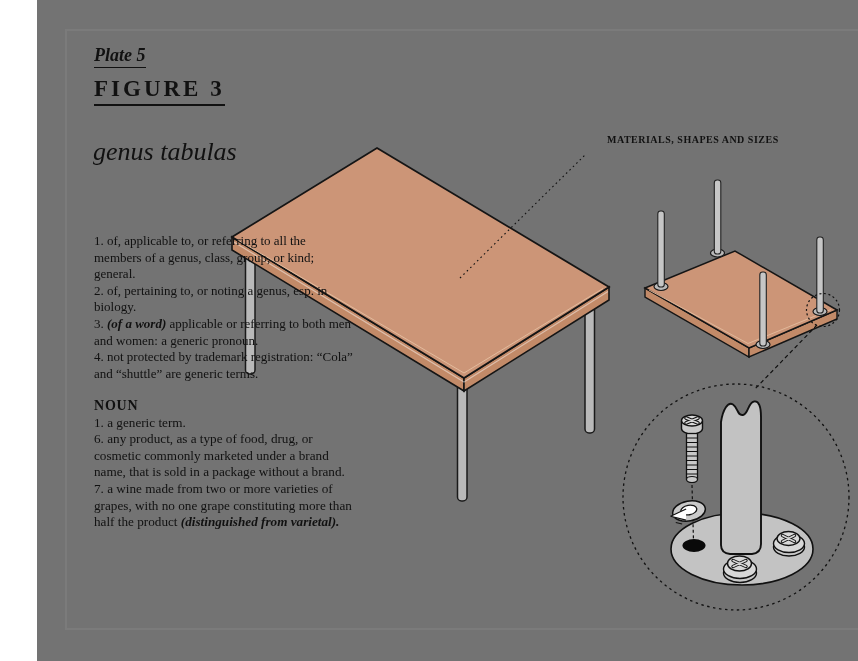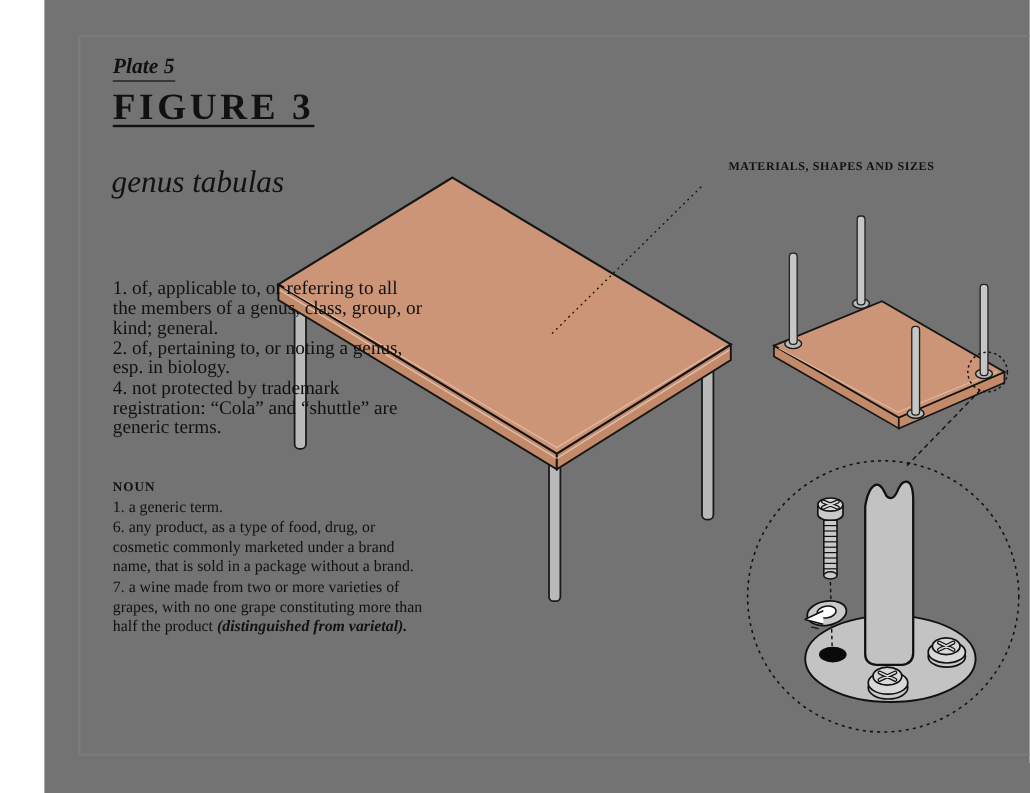--- a/index.html
+++ b/index.html
@@ -4,26 +4,26 @@
 <style>
   html,body{margin:0;padding:0;background:#ffffff;}
   .page{position:relative;width:858px;height:661px;background:#737373;overflow:hidden;
         font-family:"Liberation Serif", serif;color:#111;margin-left:37px;}
   .frame{position:absolute;left:28px;top:29px;width:803px;height:601px;
          border:2px solid #7b7b7b;box-sizing:border-box;z-index:0;}
   .art{position:absolute;left:0;top:0;z-index:1;}
   .txt{position:absolute;z-index:2;}
   .plate-label{left:57px;top:44px;font-style:italic;font-weight:700;font-size:18px;line-height:22px;}
   .plate-label span{display:inline-block;border-bottom:1.6px solid #111;padding-bottom:1px;}
-  .figure-label{left:57px;top:76px;font-weight:700;font-size:31px;line-height:26px;letter-spacing:3px;}
+  .figure-label{left:57px;top:76px;font-weight:700;font-size:23px;line-height:26px;letter-spacing:3px;}
   .figure-label span{display:inline-block;border-bottom:2.2px solid #111;padding-bottom:2px;}
   .genus-title{left:56px;top:135px;font-style:italic;font-size:26px;line-height:33px;}
-  .defs{left:57px;top:233px;width:260px;font-size:16px;line-height:16.6px;}
+  .defs{left:57px;top:233px;width:260px;font-size:13px;line-height:16.6px;}
   .defs2{left:57px;top:398px;width:260px;font-size:13.2px;line-height:16.6px;}
-  .noun-label{font-weight:700;font-size:11px;letter-spacing:0.8px;line-height:16.6px;}
+  .noun-label{font-weight:700;font-size:14px;letter-spacing:0.8px;line-height:16.6px;}
   .it{font-style:italic;font-weight:600;}
   .materials-note{left:570px;top:132px;width:195px;font-weight:700;font-size:10px;
                   letter-spacing:0.5px;line-height:15.5px;}
 </style>
 </head>
 <body>
 
 <div class="page">
   <div class="frame" style="border-color: rgb(123, 123, 123);"></div>
 
@@ -131,20 +131,21 @@
     <span>FIGURE 3</span>
   </div>
 
   <div class="txt genus-title">
     <div>genus tabulas</div>
   </div>
 
   <div class="txt defs">
       <div><span>1. of, applicable to, or referring to all the members of a genus, class, group, or kind; general.</span></div>
       <div><span>2. of, pertaining to, or noting a genus, esp. in biology.</span></div>
+      <div><span>3. </span><span class="it">(of a word)</span><span> applicable or referring to both men and women: a generic pronoun.</span></div>
       <div><span>4. not protected by trademark registration: “Cola” and “shuttle” are generic terms.</span></div>
     </div>
 
   <div class="txt defs2">
     <div class="noun-label">NOUN</div>
     <div>
         <div><span>1. a generic term.</span></div>
         <div><span>6. any product, as a type of food, drug, or cosmetic commonly marketed under a brand name, that is sold in a package without a brand.</span></div>
         <div><span>7. a wine made from two or more varieties of grapes, with no one grape constituting more than half the product </span><span class="it">(distinguished from varietal).</span></div>
       </div>

